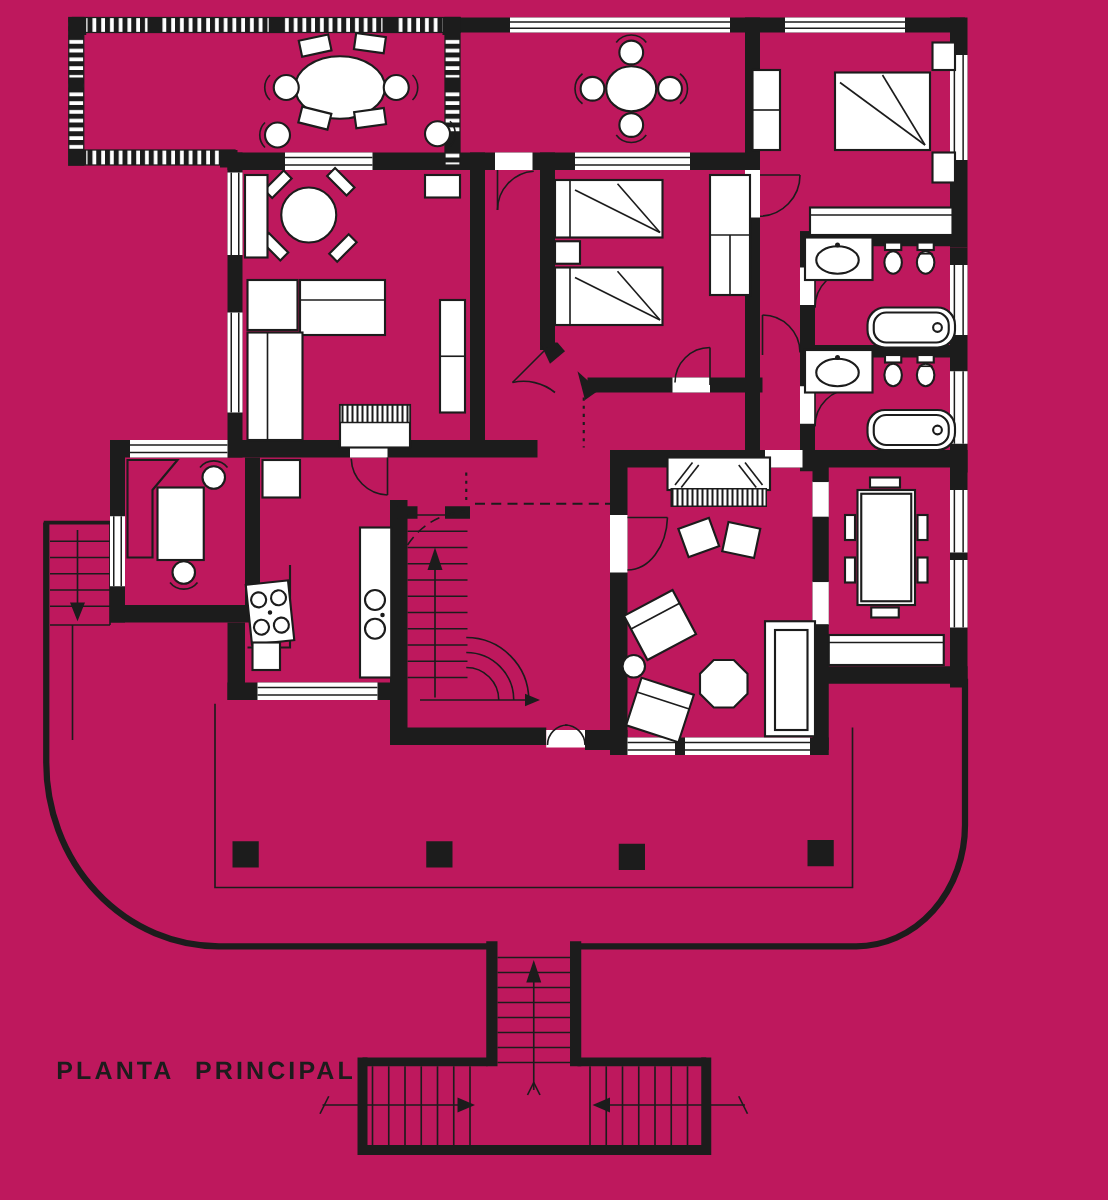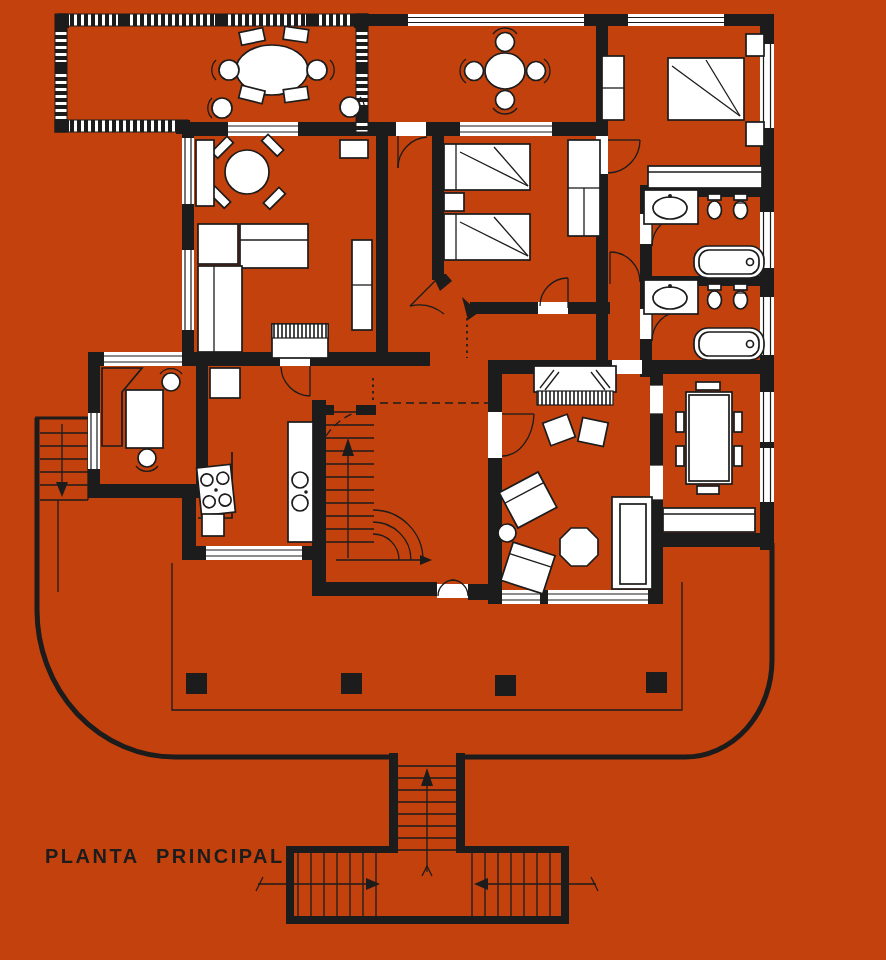--- a/index.html
+++ b/index.html
@@ -1,16 +1,16 @@
 <!DOCTYPE html>
 <html><head>
 <meta charset="utf-8">
 <style>
   html,body{margin:0;padding:0;background:#ffffff;}
-  .page{position:relative;width:886px;height:960px;background:#c2410c;overflow:hidden;
+  .page{position:relative;width:886px;height:960px;background:#be185d;overflow:hidden;
         font-family:"Liberation Sans",sans-serif;}
   svg{position:absolute;left:0;top:0;}
   .w{fill:#1c1c1c;}
   .t{fill:none;stroke:#1c1c1c;stroke-width:1.7;}
   .tt{fill:none;stroke:#1c1c1c;stroke-width:1.3;}
   .f{fill:#ffffff;stroke:#1c1c1c;stroke-width:1.7;}
   .thick{fill:none;stroke:#1c1c1c;stroke-width:5;}
   .med{fill:none;stroke:#1c1c1c;stroke-width:3;}
   .wl{stroke:#1c1c1c;stroke-width:1.2;}
   .dash{stroke-dasharray:8 5;}

